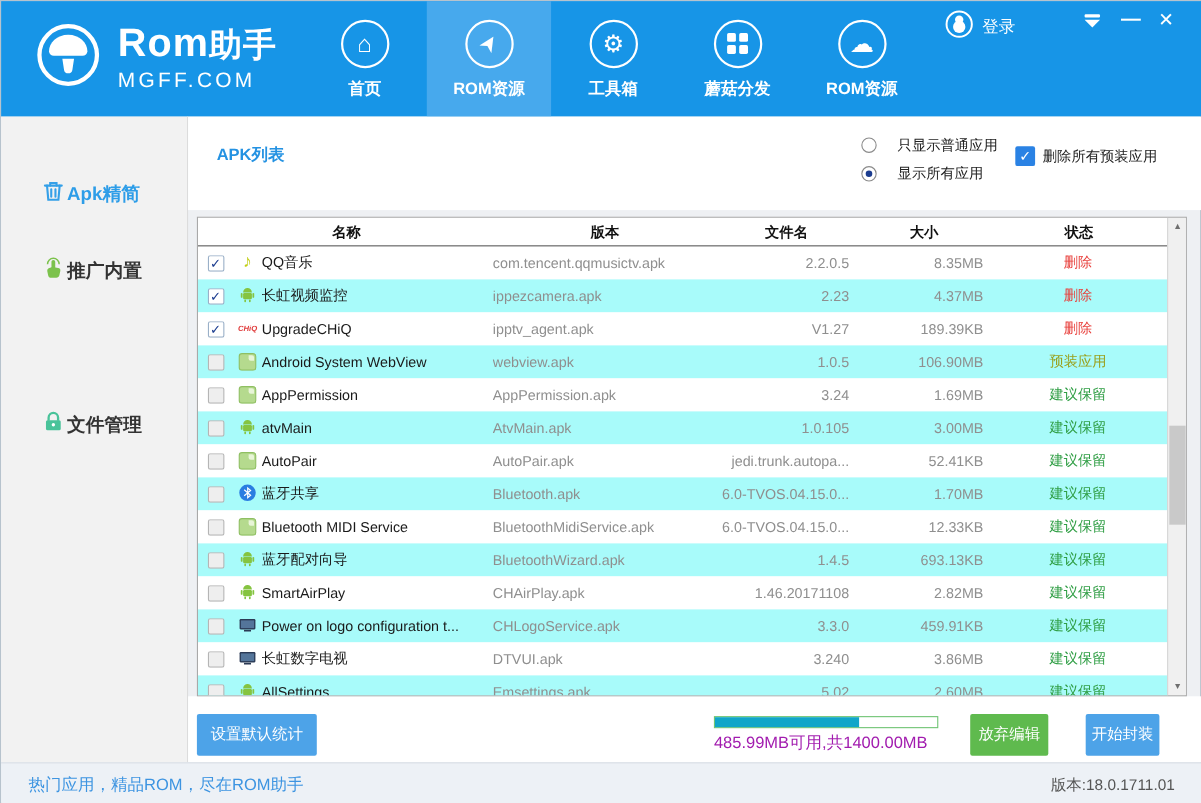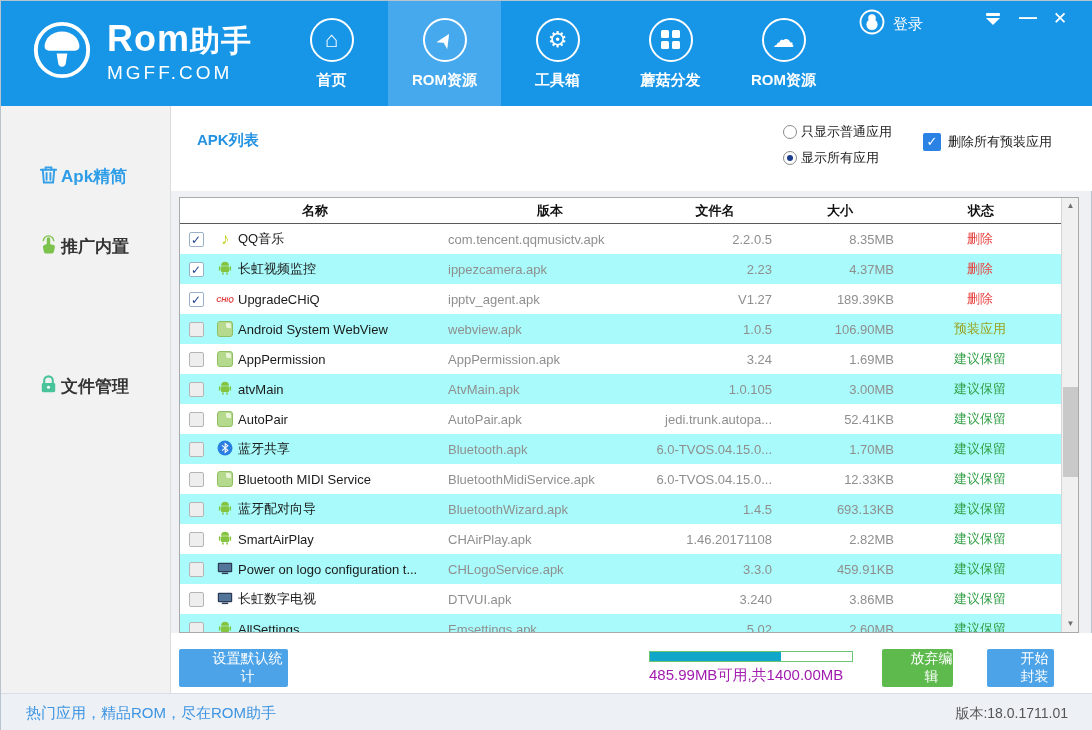--- a/index.html
+++ b/index.html
@@ -34,21 +34,21 @@
   .sidebar { position:absolute; left:0; top:105px; width:170px; height:587px; background:#f2f2f2; border-right:1px solid #dcdcdc; }
   .side-item { position:absolute; left:0; width:170px; height:44px; display:flex; align-items:center; gap:1px; padding-left:36px; cursor:pointer; }
   .side-item .lbl { font-size:17px; font-weight:bold; color:#333; }
   .side-item.active .lbl { color:#2d9de8; }
 
   
   .main-topband { position:absolute; left:170px; top:105px; width:922px; height:85px; background:#fff; }
   .main-bottomband { position:absolute; left:170px; top:632px; width:922px; height:60px; background:#fff; }
   .page-title { position:absolute; left:196px; top:130px; font-size:15px; font-weight:bold; color:#2492e2; }
   .filters { position:absolute; left:782px; top:118px; }
-  .radio-row { display:flex; align-items:center; gap:4px; height:26px; cursor:pointer; }
+  .radio-row { display:flex; align-items:center; gap:19px; height:26px; cursor:pointer; }
   .radio { width:14px; height:14px; border:1px solid #8a8a8a; border-radius:50%; background:#fff; position:relative; }
   .radio.sel::after { content:""; position:absolute; left:3px; top:3px; width:6px; height:6px; border-radius:50%; background:#1b3c8f; }
   .radio-lbl { font-size:13px; color:#222; }
   .del-check { position:absolute; left:922px; top:132px; display:flex; align-items:center; gap:7px; cursor:pointer; }
   .bluebox { width:18px; height:18px; background:#2a82e4; border-radius:2px; color:#fff; font-size:13px; font-weight:bold; text-align:center; line-height:18px; }
   .del-lbl { font-size:13px; color:#222; }
 
   
   .table { position:absolute; left:178px; top:196px; width:900px; height:436px; background:#fff; border:1px solid #a9a9a9; overflow:hidden; }
   .thead { position:absolute; left:0; top:0; width:882px; height:26px; display:grid; grid-template-columns:270px 200px 130px 120px 1fr; border-bottom:1px solid #5a5a5a; background:#fff; z-index:2; }
@@ -73,21 +73,21 @@
   .ic-chiq { color:#e03c3c; font-size:7px; font-weight:bold; font-style:italic; letter-spacing:0; }
   .ic-appg { width:16px; height:16px; border-radius:3px; background:#b5da8e; border:1px solid #8fbf62; position:relative; display:inline-block; }
   .ic-appg::after { content:""; position:absolute; right:1px; top:1px; width:5px; height:5px; background:#e8f5d8; border-radius:0 2px 0 2px; }
 
   
   .vscroll { position:absolute; right:0; top:0; width:17px; height:434px; background:#f0f0f0; border-left:1px solid #d5d5d5; z-index:3; }
   .varrow { position:absolute; left:0; width:17px; height:16px; color:#6f6f6f; font-size:8px; text-align:center; line-height:16px; cursor:pointer; }
   .vthumb { position:absolute; left:1px; top:189px; width:15px; height:90px; background:#c9c9c9; cursor:pointer; }
 
   
-  .btn { position:absolute; height:38px; border:none; border-radius:2px; color:#fff; font-size:14px; font-family:inherit; cursor:pointer;padding-left:28px; }
+  .btn { position:absolute; height:38px; border:none; border-radius:2px; color:#fff; font-size:14px; font-family:inherit; cursor:pointer; }
   .btn-blue { background:#4da3e8; }
   .btn-green { background:#5fba4e; }
   #btn-stats { left:178px; top:648px; width:109px; }
   #btn-discard { left:881px; top:648px; width:71px; }
   #btn-start { left:986px; top:648px; width:67px; }
   .progress-wrap { position:absolute; left:648px; top:650px; width:204px; }
   .pbar { width:204px; height:11px; border:1px solid #6fc473; background:#fff; position:relative; }
   .pfill { position:absolute; left:0; top:0; bottom:0; background:#10a6c9; }
   .ptext { margin-top:4px; font-size:15px; color:#a21caf; white-space:nowrap; }
 

